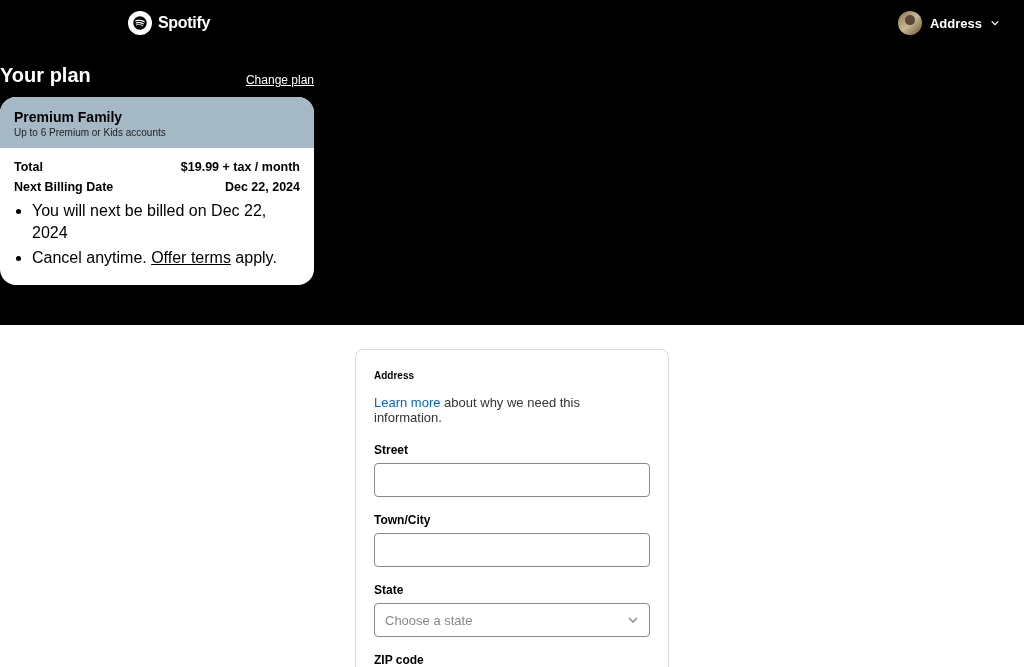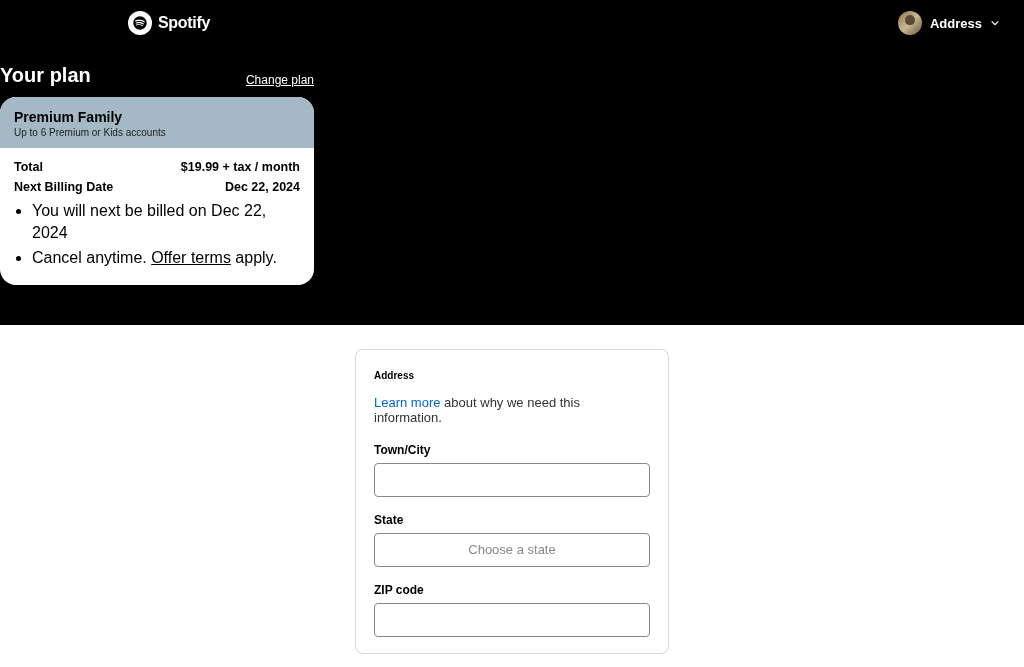--- a/index.html
+++ b/index.html
@@ -27,21 +27,21 @@
   .plan-bullets { list-style: disc; padding-left: 18px; margin-top: 2px; font-size: 16px; color: #000; }
   .plan-bullets li { margin-bottom: 2px; line-height: 1.4; }
   .offer-terms { text-decoration: underline; cursor: pointer; }
   .form-wrap { display: flex; justify-content: center; padding: 24px 0 0 0; background: #fff; }
   .form-card { width: 314px; border: 1px solid #d9d9d9; border-radius: 8px; padding: 20px 18px 0 18px; }
   .section-title { font-weight: 700; font-size: 10px; margin-bottom: 14px; }
   .info-line { font-size: 13px; color: #333; margin-bottom: 18px; }
   .learn-more { color: #0066cc; cursor: pointer; }
   .field { margin-bottom: 16px; }
   .field-label { display: block; font-size: 12px; font-weight: 700; margin-bottom: 6px; }
-  .text-input, .select-wrap { width: 100%; height: 34px; border: 1px solid #888; border-radius: 4px; padding: 8px 10px; font-size: 13px; background: #fff; flex-direction: column; }
+  .text-input, .select-wrap { width: 100%; height: 34px; border: 1px solid #888; border-radius: 4px; padding: 0 10px; font-size: 13px; background: #fff; }
   .select-wrap { display: flex; align-items: center; justify-content: space-between; color: #888; cursor: pointer; }
   .select-chevron { width: 12px; height: 12px; }
 </style>
 </head>
 <body>
 
 <div class="top-bar">
   <div class="logo">
     <span class="logo-mark">
       <svg viewBox="0 0 24 24" fill="#000">
@@ -90,20 +90,24 @@
   </div>
 </div>
 
 <div class="form-wrap">
   <div class="form-card">
     <div class="section-title">Address</div>
     <div class="info-line">
       <a class="learn-more">Learn more</a><span> about why we need this information.</span>
     </div>
 
+    <div class="field">
+      <label class="field-label">Street</label>
+      <input type="text" class="text-input" style="">
+    </div>
 
     <div class="field">
       <label class="field-label">Town/City</label>
       <input type="text" class="text-input" style="">
     </div>
 
     <div class="field">
       <label class="field-label">State</label>
       <div class="select-wrap">
         <span>Choose a state</span>

